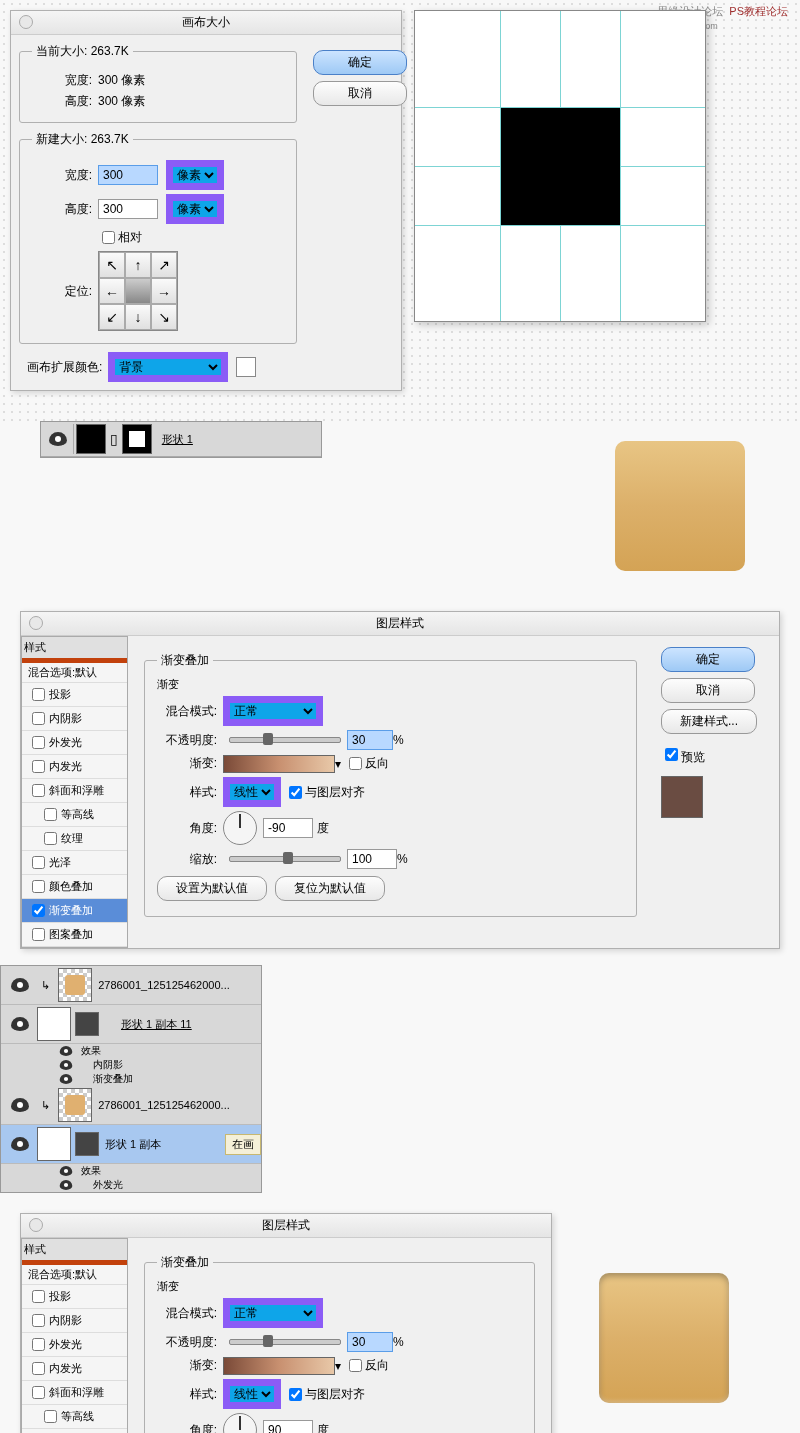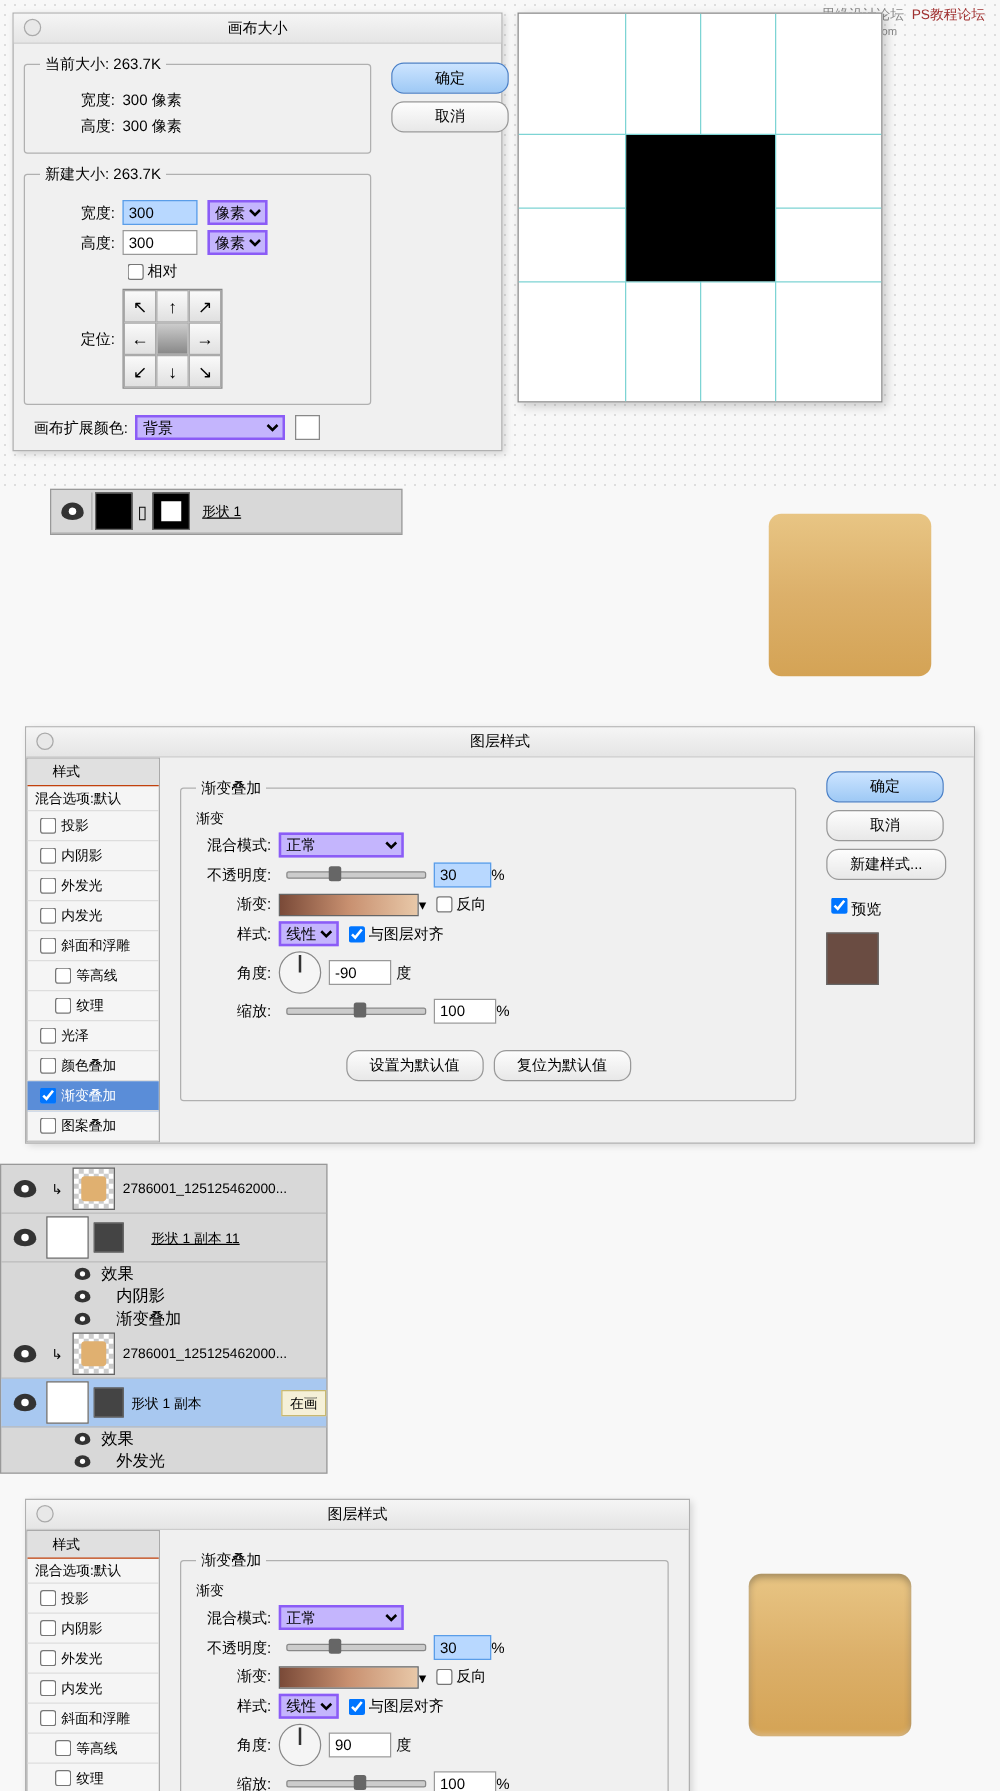--- a/index.html
+++ b/index.html
@@ -6,57 +6,57 @@
 .dotted-bg{background-image:radial-gradient(circle,#ddd 1px,transparent 1px);background-size:8px 8px;padding:10px}
 .dialog{background:#f0f0f0;border:1px solid #b0b0b0;box-shadow:2px 2px 6px rgba(0,0,0,0.15);position:relative}
 .dialog-title{background:linear-gradient(#f5f5f5,#e5e5e5);text-align:center;padding:3px;font-size:12px;border-bottom:1px solid #ccc}
 .close-btn{position:absolute;left:8px;top:4px;width:12px;height:12px;border-radius:50%;background:#e8e8e8;border:1px solid #aaa}
 fieldset{border:1px solid #b0b0b0;margin:8px;padding:8px 12px;border-radius:3px}
 legend{padding:0 4px;font-size:12px}
 .row{display:flex;align-items:center;margin:4px 0}
 .label-r{text-align:right;width:60px;margin-right:6px}
 input[type=text]{border:1px solid #999;padding:2px 4px;width:50px;font-size:12px}
 input.selected{background:#b8d8ff;border:1px solid #5a9de8}
-select{font-size:12px;border:2px solid #8b5cf6;background:#c4b5fd}
+select{font-size:12px;border:7px solid #8b5cf6;background:#0ea5e9}
 .btn{display:inline-block;background:linear-gradient(#fdfdfd,#e8e8e8);border:1px solid #999;border-radius:10px;padding:3px 18px;font-size:12px;margin:3px 0;min-width:56px;text-align:center;cursor:pointer}
 .btn.primary{background:linear-gradient(#cce4ff,#9ec9f5);border:1px solid #4a80c8}
 .anchor-grid{display:inline-grid;grid-template-columns:repeat(3,26px);grid-template-rows:repeat(3,26px);border:1px solid #888}
 .anchor-cell{border:1px solid #aaa;display:flex;align-items:center;justify-content:center;background:linear-gradient(#fafafa,#e0e0e0);font-size:14px}
 .anchor-cell.center{background:linear-gradient(#ccc,#888)}
 .canvas-preview{background:#fff;border:1px solid #888;box-shadow:3px 3px 8px rgba(0,0,0,0.2);width:290px;height:310px;position:relative}
 .grid-line{position:absolute;background:#7dd4d4}
 .black-sq{position:absolute;background:#000}
 .instruction{font-size:14px;line-height:1.8;margin:12px 0;padding:0 12px}
 .layers-panel{border:1px solid #999;background:#d8d8d8;width:280px}
 .layer-row{display:flex;align-items:center;border-bottom:1px solid #aaa;padding:2px}
 .layer-row.active{background:#a8c8f0}
 .eye{width:18px;height:14px;background:#333;border-radius:50% 50% 50% 50%/60% 60% 40% 40%;margin:0 6px;position:relative}
 .eye:after{content:"";position:absolute;width:6px;height:6px;background:#fff;border-radius:50%;left:6px;top:4px}
 .thumb{width:28px;height:28px;border:1px solid #666;background:#fff;display:flex;align-items:center;justify-content:center;margin:0 2px}
 .thumb-inner{width:20px;height:20px}
 .layer-name{font-size:11px;margin-left:8px;text-decoration:underline}
 .wood-icon{width:130px;height:130px;background:linear-gradient(180deg,#e8c584 0%,#dcb06a 50%,#d4a355 100%);border-radius:10px;margin:20px auto}
 .wood-icon.beveled{box-shadow:inset 0 3px 6px rgba(0,0,0,0.3),inset 0 -2px 4px rgba(255,255,255,0.3)}
 .style-list{width:105px;border:1px solid #aaa;background:#f5f5f5}
-.style-head{background:#e0e0e0;padding:3px 20px;border-bottom:1px solid #c2410c;font-size:11px}
+.style-head{background:#e0e0e0;padding:3px 2px;border-bottom:5px solid #c2410c;font-size:11px}
 .style-item{padding:2px 6px;font-size:11px;border-bottom:1px solid #ddd;display:flex;align-items:center}
 .style-item.sub{padding-left:18px}
 .style-item.active{background:#5a8dd8;color:#fff}
 .style-item input[type=checkbox]{margin-right:4px}
 .slider{display:inline-block;width:110px;height:4px;background:#ccc;border:1px solid #888;border-radius:2px;position:relative;vertical-align:middle;margin:0 6px}
 .slider-thumb{position:absolute;width:10px;height:12px;background:#666;top:-5px;border-radius:2px}
 .grad-preview{width:110px;height:16px;border:1px solid #666;display:inline-block;vertical-align:middle}
 .angle-dial{width:32px;height:32px;border:1px solid #888;border-radius:50%;display:inline-block;position:relative;vertical-align:middle;background:#f5f5f5}
 .angle-dial:after{content:"";position:absolute;width:2px;height:14px;background:#333;left:15px;top:2px;transform-origin:bottom}
 .color-sw{width:40px;height:40px;border:1px solid #666;display:inline-block}
 .layers-right{background:#d8d8d8;border:1px solid #999;width:260px;font-size:11px}
 .lr-row{display:flex;align-items:center;padding:2px 4px;border-bottom:1px solid #bbb}
 .lr-row.sel{background:#a8c8f0}
 .lr-thumb{width:32px;height:32px;border:1px solid #666;margin:0 2px}
-.fx{font-size:13px;padding-left:50px;display:flex;align-items:center}
+.fx{font-size:10px;padding-left:50px;display:flex;align-items:center}
 .watermark{position:absolute;top:4px;right:12px;font-size:11px;color:#888}
 .section{display:flex;align-items:flex-start;gap:12px;margin-bottom:20px}
 .ls-dialog{display:flex}
 .ls-content{flex:1;padding:8px}
 .ls-buttons{width:110px;padding:8px}
 .badge{position:absolute;right:0;background:#f5f0d8;border:1px solid #c8b870;padding:2px 6px;font-size:11px}
 </style>
 </head>
 <body>
 
@@ -250,21 +250,21 @@
           <span style="margin-left:4px">度</span>
           </div>
         <div class="row">
             <span class="label-r">缩放:</span>
           <span class="slider">
               <span class="slider-thumb" style="left:48%"></span>
             </span>
           <input type="text" style="width: 40px;" value="100">
           <span>%</span>
           </div>
-        <div class="row" style="justify-content:center;margin-top:18px">
+        <div class="row" style="justify-content:flex-start;margin-top:4px">
           <div class="btn">设置为默认值</div>
           <div class="btn" style="margin-left:8px">复位为默认值</div>
         </div>
       </fieldset>
     </div>
     <div class="ls-buttons">
       <div class="btn primary">确定</div>
       <div class="btn">取消</div>
       <div class="btn">新建样式...</div>
       <div style="margin-top:8px"><input type="checkbox" checked="" style=""><span>预览</span></div>

